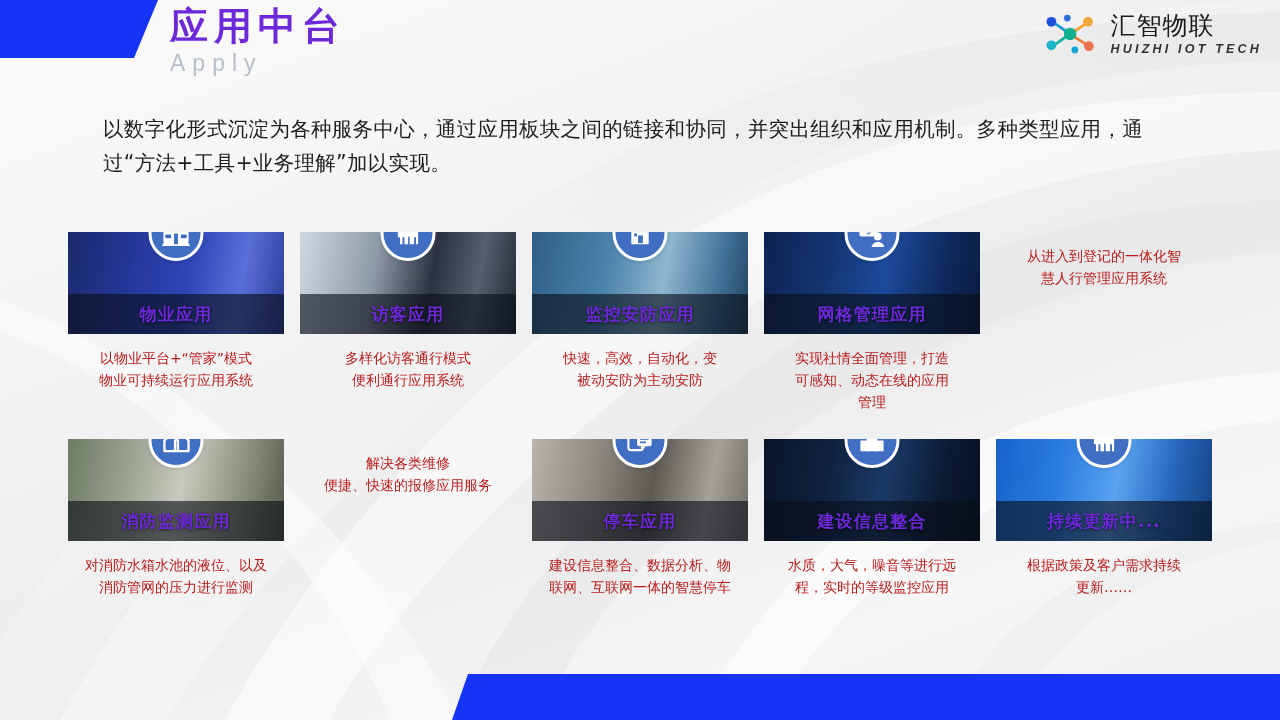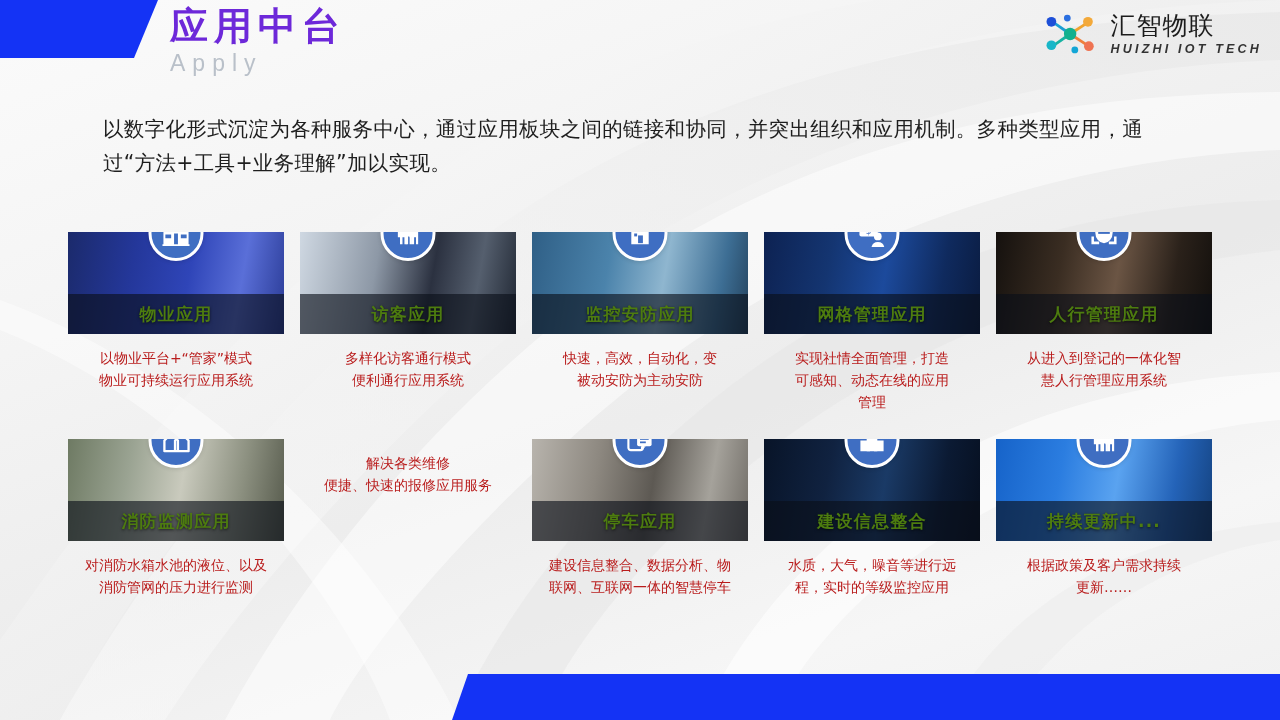--- a/index.html
+++ b/index.html
@@ -40,21 +40,21 @@
   
   .grid{position:absolute;left:0;top:232px;width:1280px;z-index:4;}
   .row{display:flex;justify-content:center;gap:1px;}
   .row + .row{margin-top:26px;}
   .cell{width:231px;display:flex;flex-direction:column;align-items:center;}
 
   .thumb{position:relative;width:216px;height:102px;overflow:hidden;}
   .thumb .ph{position:absolute;inset:0;}
   .cap{position:absolute;left:0;right:0;bottom:0;height:40px;
        background:rgba(10,14,24,.62);display:flex;align-items:center;justify-content:center;}
-  .cap span{color:#4d7c0f;font-size:17px;font-weight:bold;letter-spacing:1.2px;
+  .cap span{color:#6d28d9;font-size:17px;font-weight:bold;letter-spacing:1.2px;
             text-shadow:0 1px 3px rgba(0,0,0,.65);
             font-family:"DejaVu Sans","Liberation Sans",sans-serif;}
 
   .badge{position:absolute;top:-26px;left:50%;transform:translateX(-50%);
          width:55px;height:55px;border-radius:50%;background:#3f6ec2;
          border:3.5px solid #fff;box-sizing:border-box;
          display:flex;align-items:center;justify-content:center;z-index:6;
          box-shadow:0 1px 4px rgba(0,0,0,.12);}
   .badge svg{width:29px;height:29px;fill:#fff;}
 
@@ -189,33 +189,20 @@
               <circle cx="21" cy="18" r="4"></circle>
               <path d="M14.5 29 a6.8 6.8 0 0 1 13.2 0 Z"></path>
             </svg>
           </div>
         </div>
         <div class="desc" style="white-space: pre-line;">实现社情全面管理，打造
 可感知、动态在线的应用
 管理</div>
       </div>
       <div class="cell">
-        <div class="thumb">
-          <div class="ph" style="background: linear-gradient(100deg, rgb(21, 17, 14) 0%, rgb(58, 45, 34) 30%, rgb(107, 85, 68) 55%, rgb(42, 33, 26) 80%, rgb(18, 15, 12) 100%);"></div>
-          <div class="cap">
-            <span>人行管理应用</span>
-          </div>
-          <div class="badge">
-            <svg viewBox="0 0 30 30">
-              <ellipse cx="15" cy="14" rx="9" ry="11"></ellipse>
-              <path d="M2 4 h8 v2.6 H4.6 V12 H2 Z M20 4 h8 v8 h-2.6 V6.6 H20 Z M2 18 h2.6 v5.4 H10 V26 H2 Z M25.4 18 H28 v8 h-8 v-2.6 h5.4 Z"></path>
-              <rect x="9" y="13" width="12" height="2.4" fill="#3f6ec2"></rect>
-            </svg>
-          </div>
-        </div>
         <div class="desc" style="white-space: pre-line;">从进入到登记的一体化智
 慧人行管理应用系统</div>
       </div>
     </div>
   <div class="row" id="row2">
       <div class="cell">
         <div class="thumb">
           <div class="ph" style="background: linear-gradient(100deg, rgb(110, 122, 99) 0%, rgb(154, 163, 146) 28%, rgb(201, 202, 189) 52%, rgb(140, 144, 128) 78%, rgb(85, 89, 75) 100%);"></div>
           <div class="cap">
             <span>消防监测应用</span>

